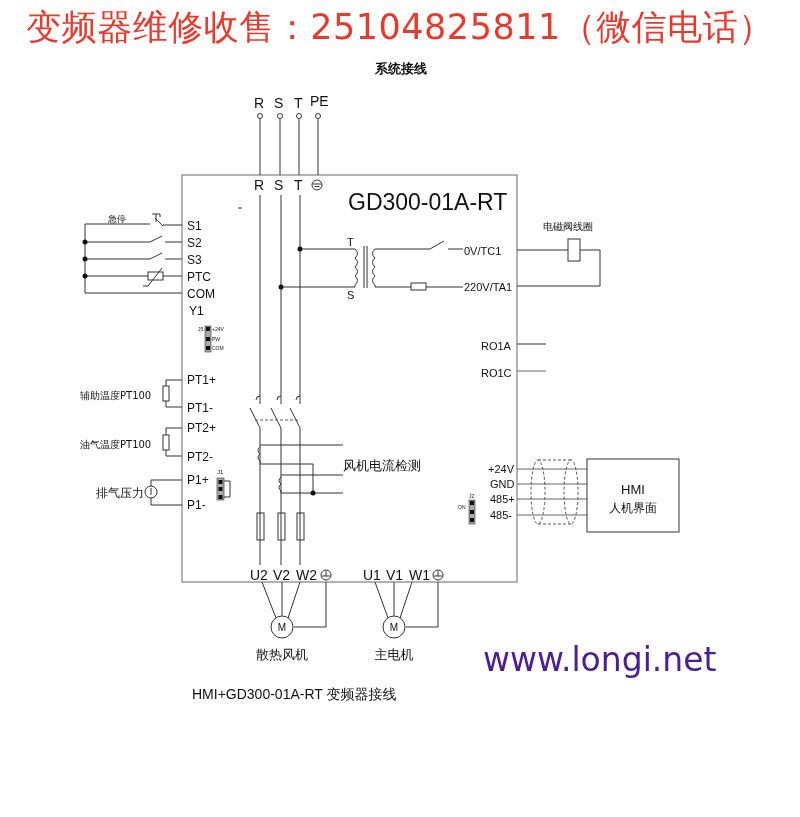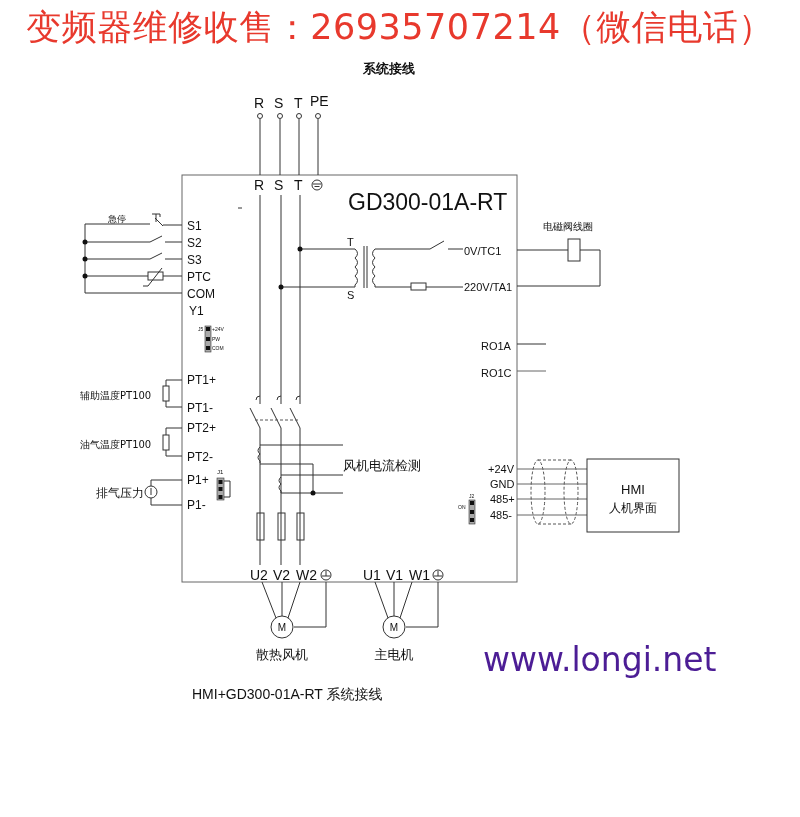--- a/index.html
+++ b/index.html
@@ -1,32 +1,32 @@
 <!DOCTYPE html>
 <html><head>
 <meta charset="utf-8">
 <style>
   html, body { margin: 0; padding: 0; background: #ffffff; }
   body { width: 800px; height: 817px; position: relative; overflow: hidden; font-family: "Liberation Sans", "DejaVu Sans", sans-serif; }
   .banner { position: absolute; left: 0; top: 4px; width: 800px; text-align: center; color: #e8392d; font-size: 35px; font-family: "DejaVu Sans", sans-serif; letter-spacing: 0.5px; white-space: nowrap; }
-  .subtitle { position: absolute; left: 4px; top: 60px; width: 714px; text-align: center; font-size: 13px; color: #111; font-family: "DejaVu Sans", sans-serif; font-weight: bold; padding-left: 28px; }
+  .subtitle { position: absolute; left: 16px; top: 60px; width: 714px; text-align: center; font-size: 13px; color: #111; font-family: "DejaVu Sans", sans-serif; font-weight: bold; padding-left: 28px; }
   .watermark { position: absolute; left: 483px; top: 640px; color: #4c1d95; font-size: 33px; font-family: "DejaVu Sans", sans-serif; }
   .caption { position: absolute; left: 192px; top: 686px; font-size: 14px; color: #111; font-family: "Liberation Sans", "DejaVu Sans", sans-serif; }
   svg { position: absolute; left: 0; top: 0; }
   svg text { font-family: "Liberation Sans", "DejaVu Sans", sans-serif; fill: #111; }
   svg .cn { font-family: "DejaVu Sans", sans-serif; }
   .ln { stroke: #333; stroke-width: 1; fill: none; }
   .lng { stroke: #666; stroke-width: 1; fill: none; }
   .dash { stroke: #555; stroke-width: 1; fill: none; stroke-dasharray: 3 2; }
   .dot { fill: #111; }
 </style>
 </head>
 <body>
 
-<div class="banner">变频器维修收售：26935707214（微信电话）</div>
+<div class="banner">变频器维修收售：25104825811（微信电话）</div>
 <div class="subtitle">系统接线</div>
 
 <svg width="800" height="817" viewBox="0 0 800 817">
 
   <rect x="182" y="175" width="335" height="407" class="lng"></rect>
 
   <g>
     <text x="254" y="108" font-size="14">R</text>
     <text x="274" y="108" font-size="14">S</text>
     <text x="294" y="108" font-size="14">T</text>
@@ -261,13 +261,13 @@
     <line x1="394" y1="582" x2="394" y2="616" class="ln"></line>
     <line x1="412" y1="582" x2="400" y2="618" class="ln"></line>
     <polyline points="438,582 438,627 406,627" class="ln"></polyline>
     <circle cx="394" cy="627" r="11" class="ln"></circle>
     <text x="394" y="631" font-size="10" text-anchor="middle">M</text>
     <text x="394" y="659" font-size="13" text-anchor="middle" class="cn">主电机</text>
   </g>
 </svg>
 
 <div class="watermark">www.longi.net</div>
-<div class="caption">HMI+GD300-01A-RT 系统接线</div>
+<div class="caption">HMI+GD300-01A-RT 变频器接线</div>
 
 </body></html>

